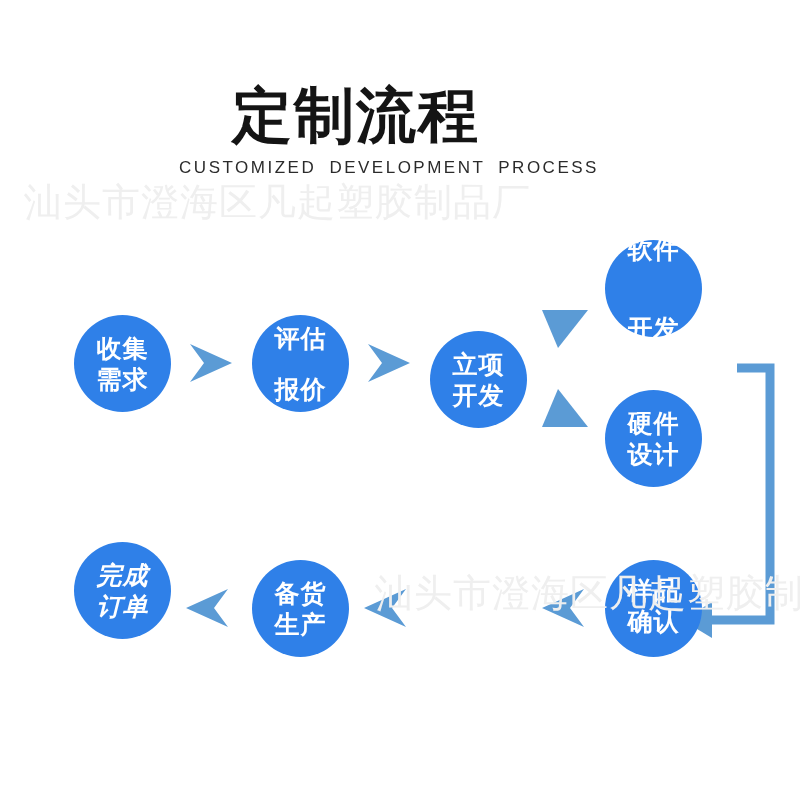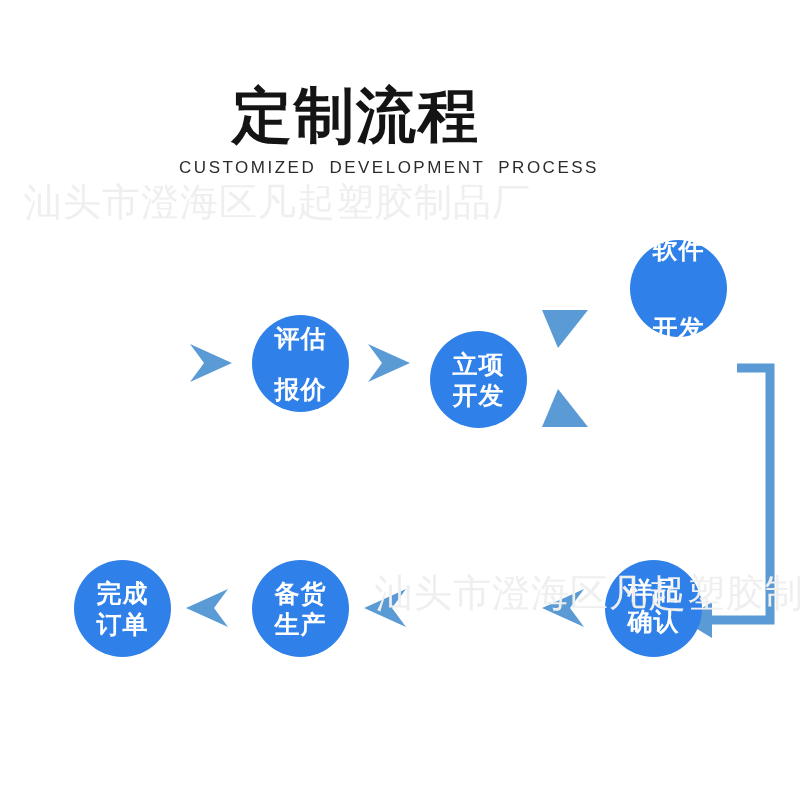--- a/index.html
+++ b/index.html
@@ -145,38 +145,46 @@
       <path d="M 46 6 L 4 25 L 46 44 L 32 25 Z" fill="#5b9bd5"></path>
     </svg>
   </div>
 
   <div class="arrow" style="left:182px; top:583px;">
     <svg width="50" height="50" viewBox="0 0 50 50">
       <path d="M 46 6 L 4 25 L 46 44 L 32 25 Z" fill="#5b9bd5"></path>
     </svg>
   </div>
 
+  <div class="node" style="left:74px; top:315px;">
+    <span class="ln">收集</span>
+    <span class="ln">需求</span>
+  </div>
 
   <div class="node" style="left:252px; top:315px;gap:21px;">
     <span class="ln">评估</span>
     <span class="ln">报价</span>
   </div>
 
   <div class="node" style="left:430px; top:331px;">
     <span class="ln">立项</span>
     <span class="ln">开发</span>
   </div>
 
-  <div class="node" style="left:630px; top:240px;gap:48px;">
+  <div class="node" style="left:605px; top:240px;gap:48px;">
     <span class="ln">软件</span>
     <span class="ln">开发</span>
   </div>
 
-
-  <div class="node" style="left:74px; top:560px;">
+  <div class="node" style="left:605px; top:390px;">
+    <span class="ln">硬件</span>
+    <span class="ln">设计</span>
+  </div>
+
+  <div class="node" style="left:74px; top:542px;font-style:italic;">
     <span class="ln">完成</span>
     <span class="ln">订单</span>
   </div>
 
   <div class="node" style="left:252px; top:560px;">
     <span class="ln">备货</span>
     <span class="ln">生产</span>
   </div>
 
 

